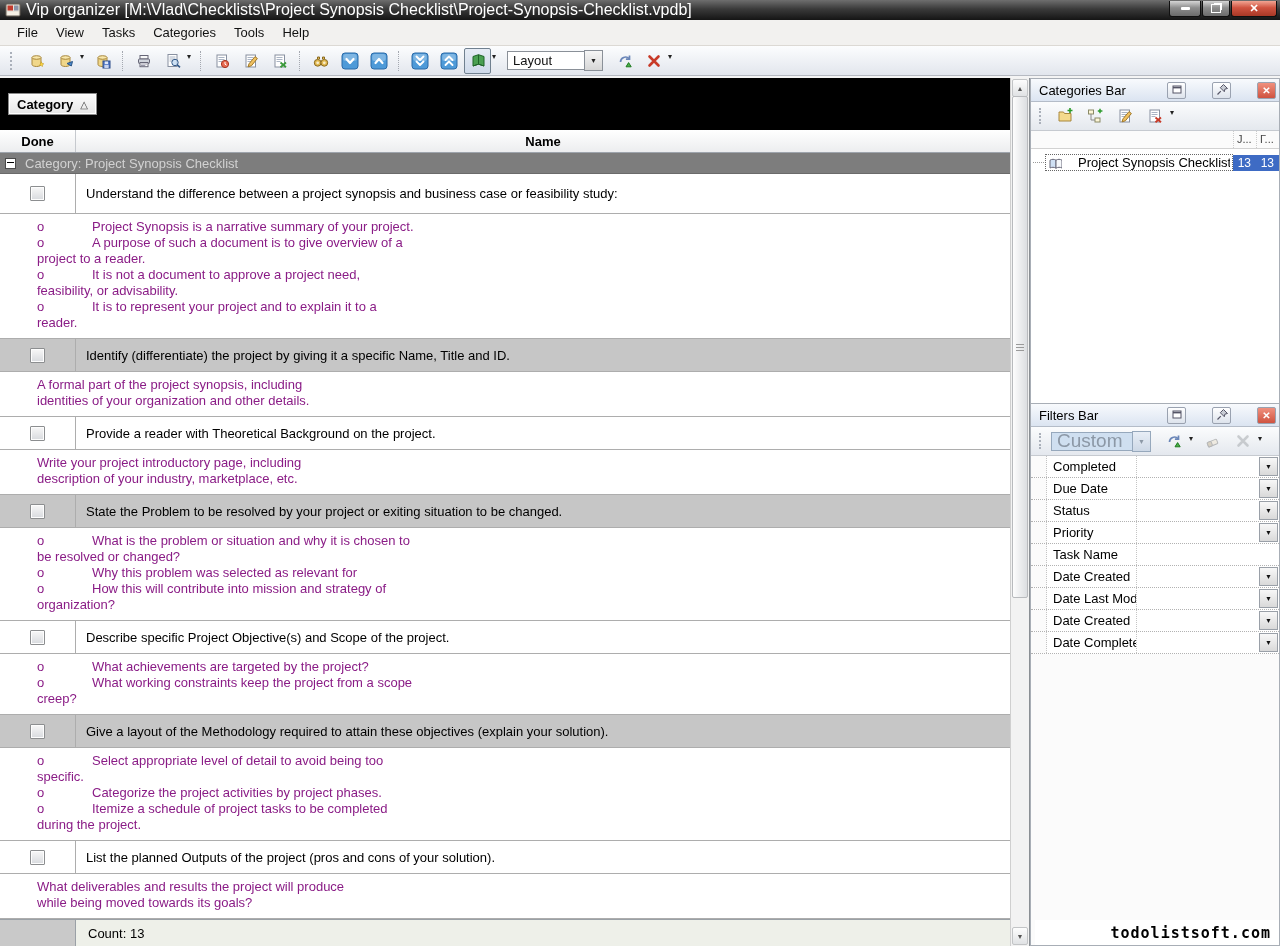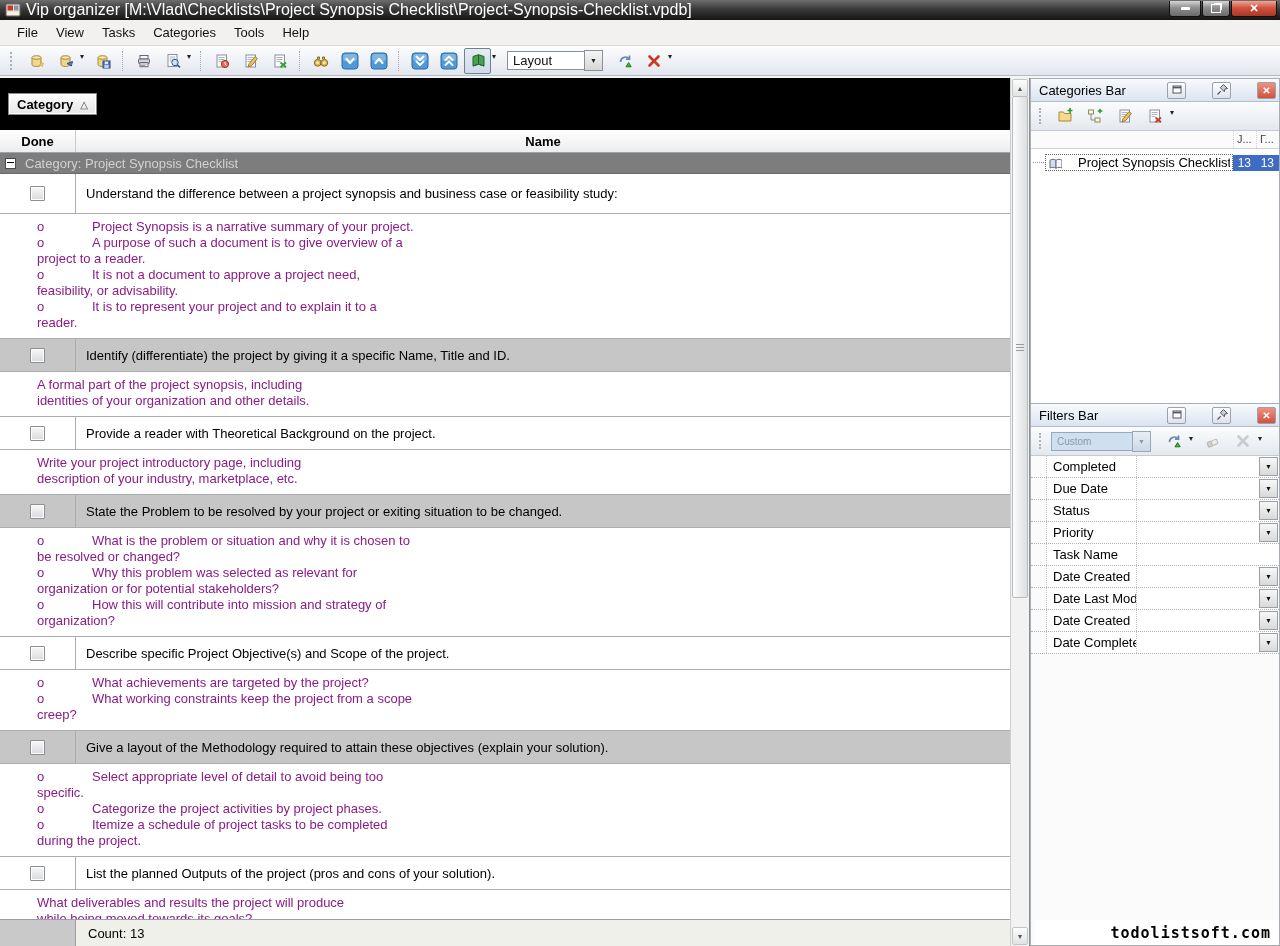--- a/index.html
+++ b/index.html
@@ -100,21 +100,21 @@
   .tree-item{height:19px;display:flex;align-items:center;font-size:13px;}
   .tree-dots{width:11px;border-top:1px dotted #9a9a9a;margin:0 1px 0 2px;flex:0 0 auto;}
   .tree-sel{display:flex;align-items:center;gap:16px;border:1px dotted #666;padding:0 2px;flex:1;min-width:0;height:17px;box-sizing:border-box;}
   .tree-label{white-space:nowrap;overflow:hidden;}
   .tree-counts{display:flex;flex:0 0 auto;}
   .tree-count{width:23px;background:#3e6bc4;color:#fff;font-size:12px;text-align:right;padding:1px 5px 1px 0;box-sizing:border-box;}
 
   
   .fcombo{display:flex;align-items:center;margin-right:6px;}
   .fcombo-field{width:70px;height:17px;border:1px solid #96a8bc;border-right:none;background:#cfdff0;
-                color:#8c98a6;font-size:10px;padding:0 5px;display:flex;align-items:center;}
+                color:#8c98a6;font-size:19px;padding:0 5px;display:flex;align-items:center;}
   .fcombo-btn{width:17px;height:19px;border:1px solid #96a8bc;background:linear-gradient(#e8eef6,#cdd8e6);
               display:flex;align-items:center;justify-content:center;font-size:7px;color:#8c98a6;}
   .filters-grid{background:#fff;flex:0 0 auto;}
   .frow{height:21px;display:flex;align-items:stretch;border-bottom:1px dotted #b2b2b2;}
   .findent{width:15px;border-right:1px dotted #c4c4c4;background:#fbfbfb;flex:0 0 auto;}
   .flabel{width:83px;padding:0 0 0 6px;font-size:13px;display:flex;align-items:center;white-space:nowrap;
           overflow:hidden;color:#000;flex:0 0 auto;}
   .fvalue{flex:1;border-left:1px dotted #c4c4c4;min-width:0;}
   .fdd{width:17px;height:17px;margin:1px 1px 0 0;border:1px solid #9aa0a8;background:linear-gradient(#f8f8f8,#d9d9d9);
        display:flex;align-items:center;justify-content:center;font-size:7px;color:#111;flex:0 0 auto;}
@@ -380,21 +380,20 @@
           <div class="trow gray">
             <div class="cell-done">
               <span class="checkbox"></span>
             </div>
             <div class="cell-name">State the Problem to be resolved by your project or exiting situation to be changed.</div>
           </div>
           <div class="nrow">
             <div class="nline"><span class="bullet">o</span>What is the problem or situation and why it is chosen to</div>
             <div class="nline">be resolved or changed?</div>
             <div class="nline"><span class="bullet">o</span>Why this problem was selected as relevant for</div>
-            <div class="nline">organization or for potential stakeholders?</div>
             <div class="nline"><span class="bullet">o</span>How this will contribute into mission and strategy of</div>
             <div class="nline">organization?</div>
           </div>
           <div class="trow">
             <div class="cell-done">
               <span class="checkbox"></span>
             </div>
             <div class="cell-name">Describe specific Project Objective(s) and Scope of the project.</div>
           </div>
           <div class="nrow">

